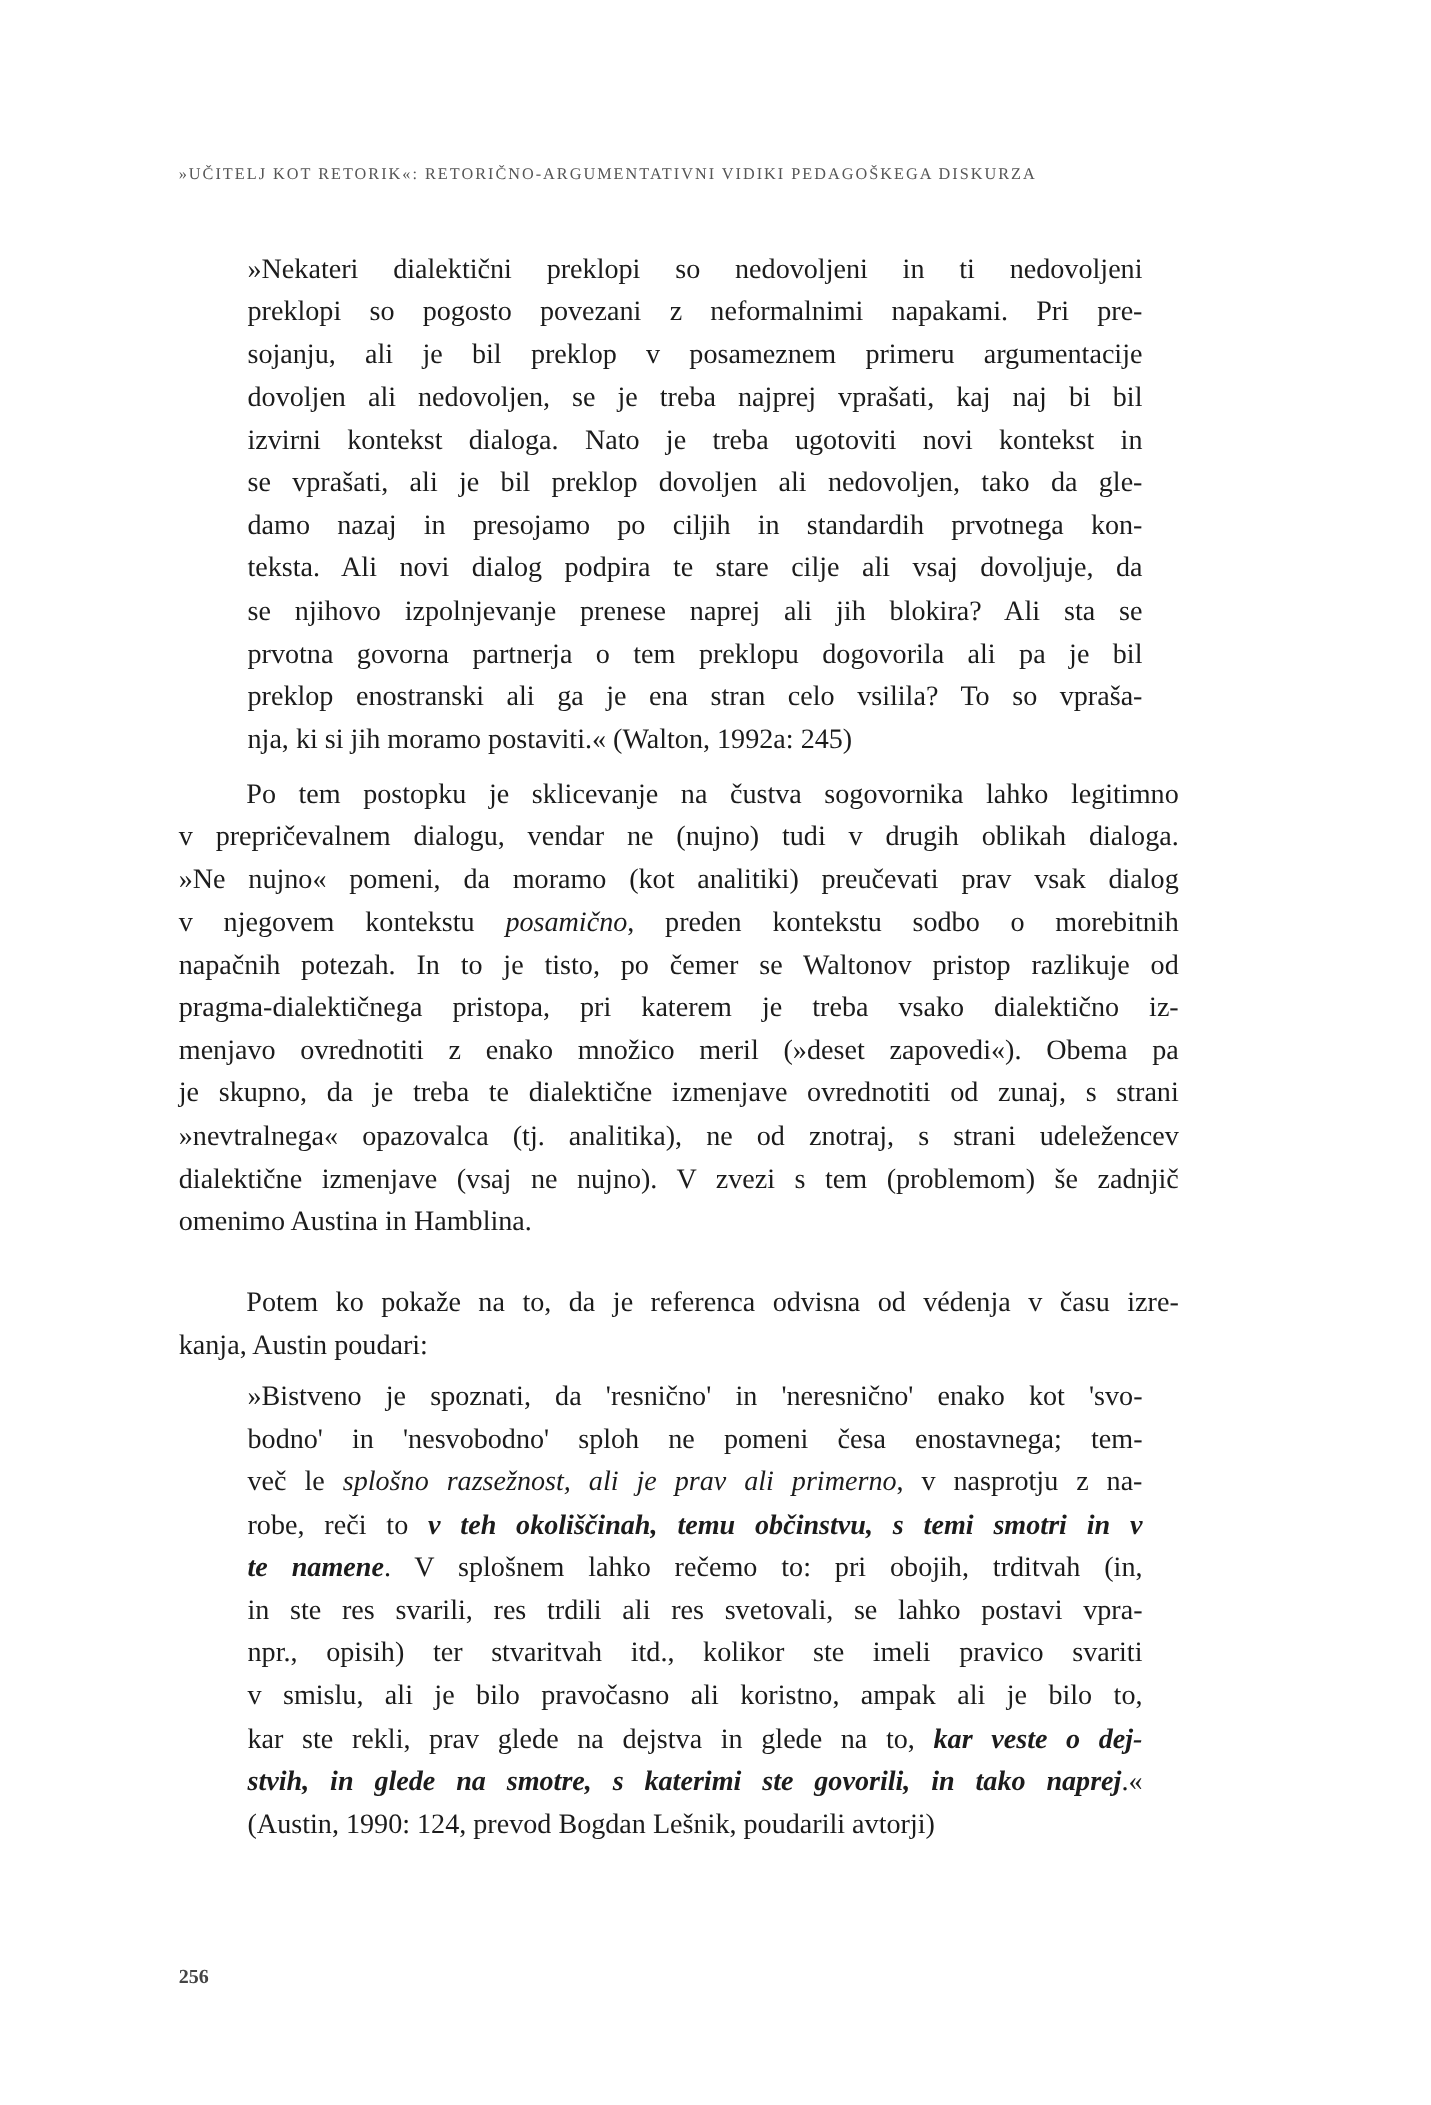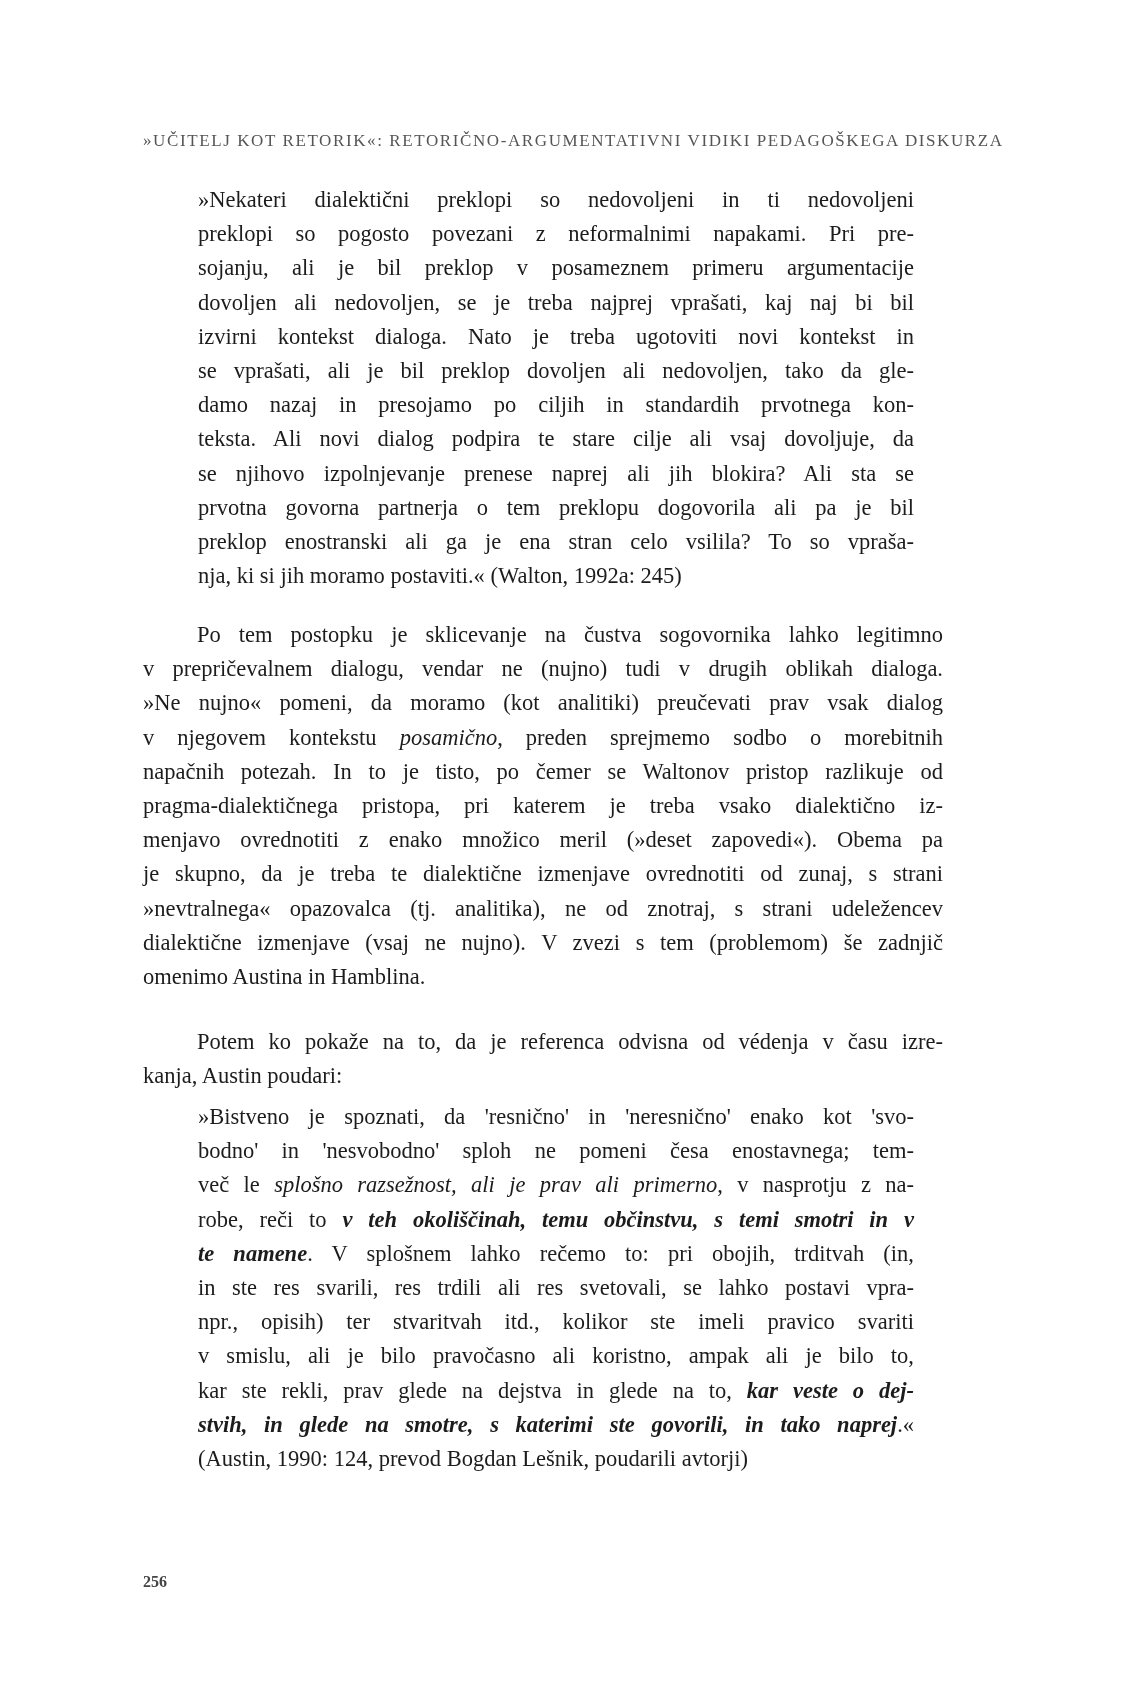--- a/index.html
+++ b/index.html
@@ -13,42 +13,42 @@
       position: relative;
       overflow: hidden;
       font-family: "Liberation Serif", "DejaVu Serif", serif;
       color: #1c1c1c;
     }
     .running-header {
       position: absolute;
       left: 143px;
       top: 131px;
       width: 800px;
-      font-size: 17px;
+      font-size: 13px;
       letter-spacing: 1.6px;
       color: #555555;
       white-space: nowrap;
     }
     .text-block {
       position: absolute;
       font-size: 22.5px;
       line-height: 34.2px;
     }
     .line {
       display: block;
       white-space: nowrap;
       text-align: justify;
       text-align-last: justify;
     }
     .line.last {
       text-align-last: left;
     }
     .quote1 {
       left: 198px;
-      top: 183px;
+      top: 198px;
       width: 716px;
     }
     .body-para1 {
       left: 143px;
       top: 618px;
       width: 800px;
     }
     .body-para2 {
       left: 143px;
       top: 996px;
@@ -91,21 +91,21 @@
   <span class="line">se njihovo izpolnjevanje prenese naprej ali jih blokira? Ali sta se</span>
   <span class="line">prvotna govorna partnerja o tem preklopu dogovorila ali pa je bil</span>
   <span class="line">preklop enostranski ali ga je ena stran celo vsilila? To so vpraša-</span>
   <span class="line last">nja, ki si jih moramo postaviti.« (Walton, 1992a: 245)</span>
 </div>
 
 <div class="text-block body-para1">
   <span class="line indent">Po tem postopku je sklicevanje na čustva sogovornika lahko legitimno</span>
   <span class="line">v prepričevalnem dialogu, vendar ne (nujno) tudi v drugih oblikah dialoga.</span>
   <span class="line">»Ne nujno« pomeni, da moramo (kot analitiki) preučevati prav vsak dialog</span>
-  <span class="line"><span>v njegovem kontekstu </span><i>posamično</i><span>, preden sprejmemo sodbo o morebitnih</span></span>
+  <span class="line"><span>v njegovem kontekstu </span><i>posamično</i><span>, preden kontekstu sodbo o morebitnih</span></span>
   <span class="line">napačnih potezah. In to je tisto, po čemer se Waltonov pristop razlikuje od</span>
   <span class="line">pragma-dialektičnega pristopa, pri katerem je treba vsako dialektično iz-</span>
   <span class="line">menjavo ovrednotiti z enako množico meril (»deset zapovedi«). Obema pa</span>
   <span class="line">je skupno, da je treba te dialektične izmenjave ovrednotiti od zunaj, s strani</span>
   <span class="line">»nevtralnega« opazovalca (tj. analitika), ne od znotraj, s strani udeležencev</span>
   <span class="line">dialektične izmenjave (vsaj ne nujno). V zvezi s tem (problemom) še zadnjič</span>
   <span class="line last">omenimo Austina in Hamblina.</span>
 </div>
 
 <div class="text-block body-para2">

